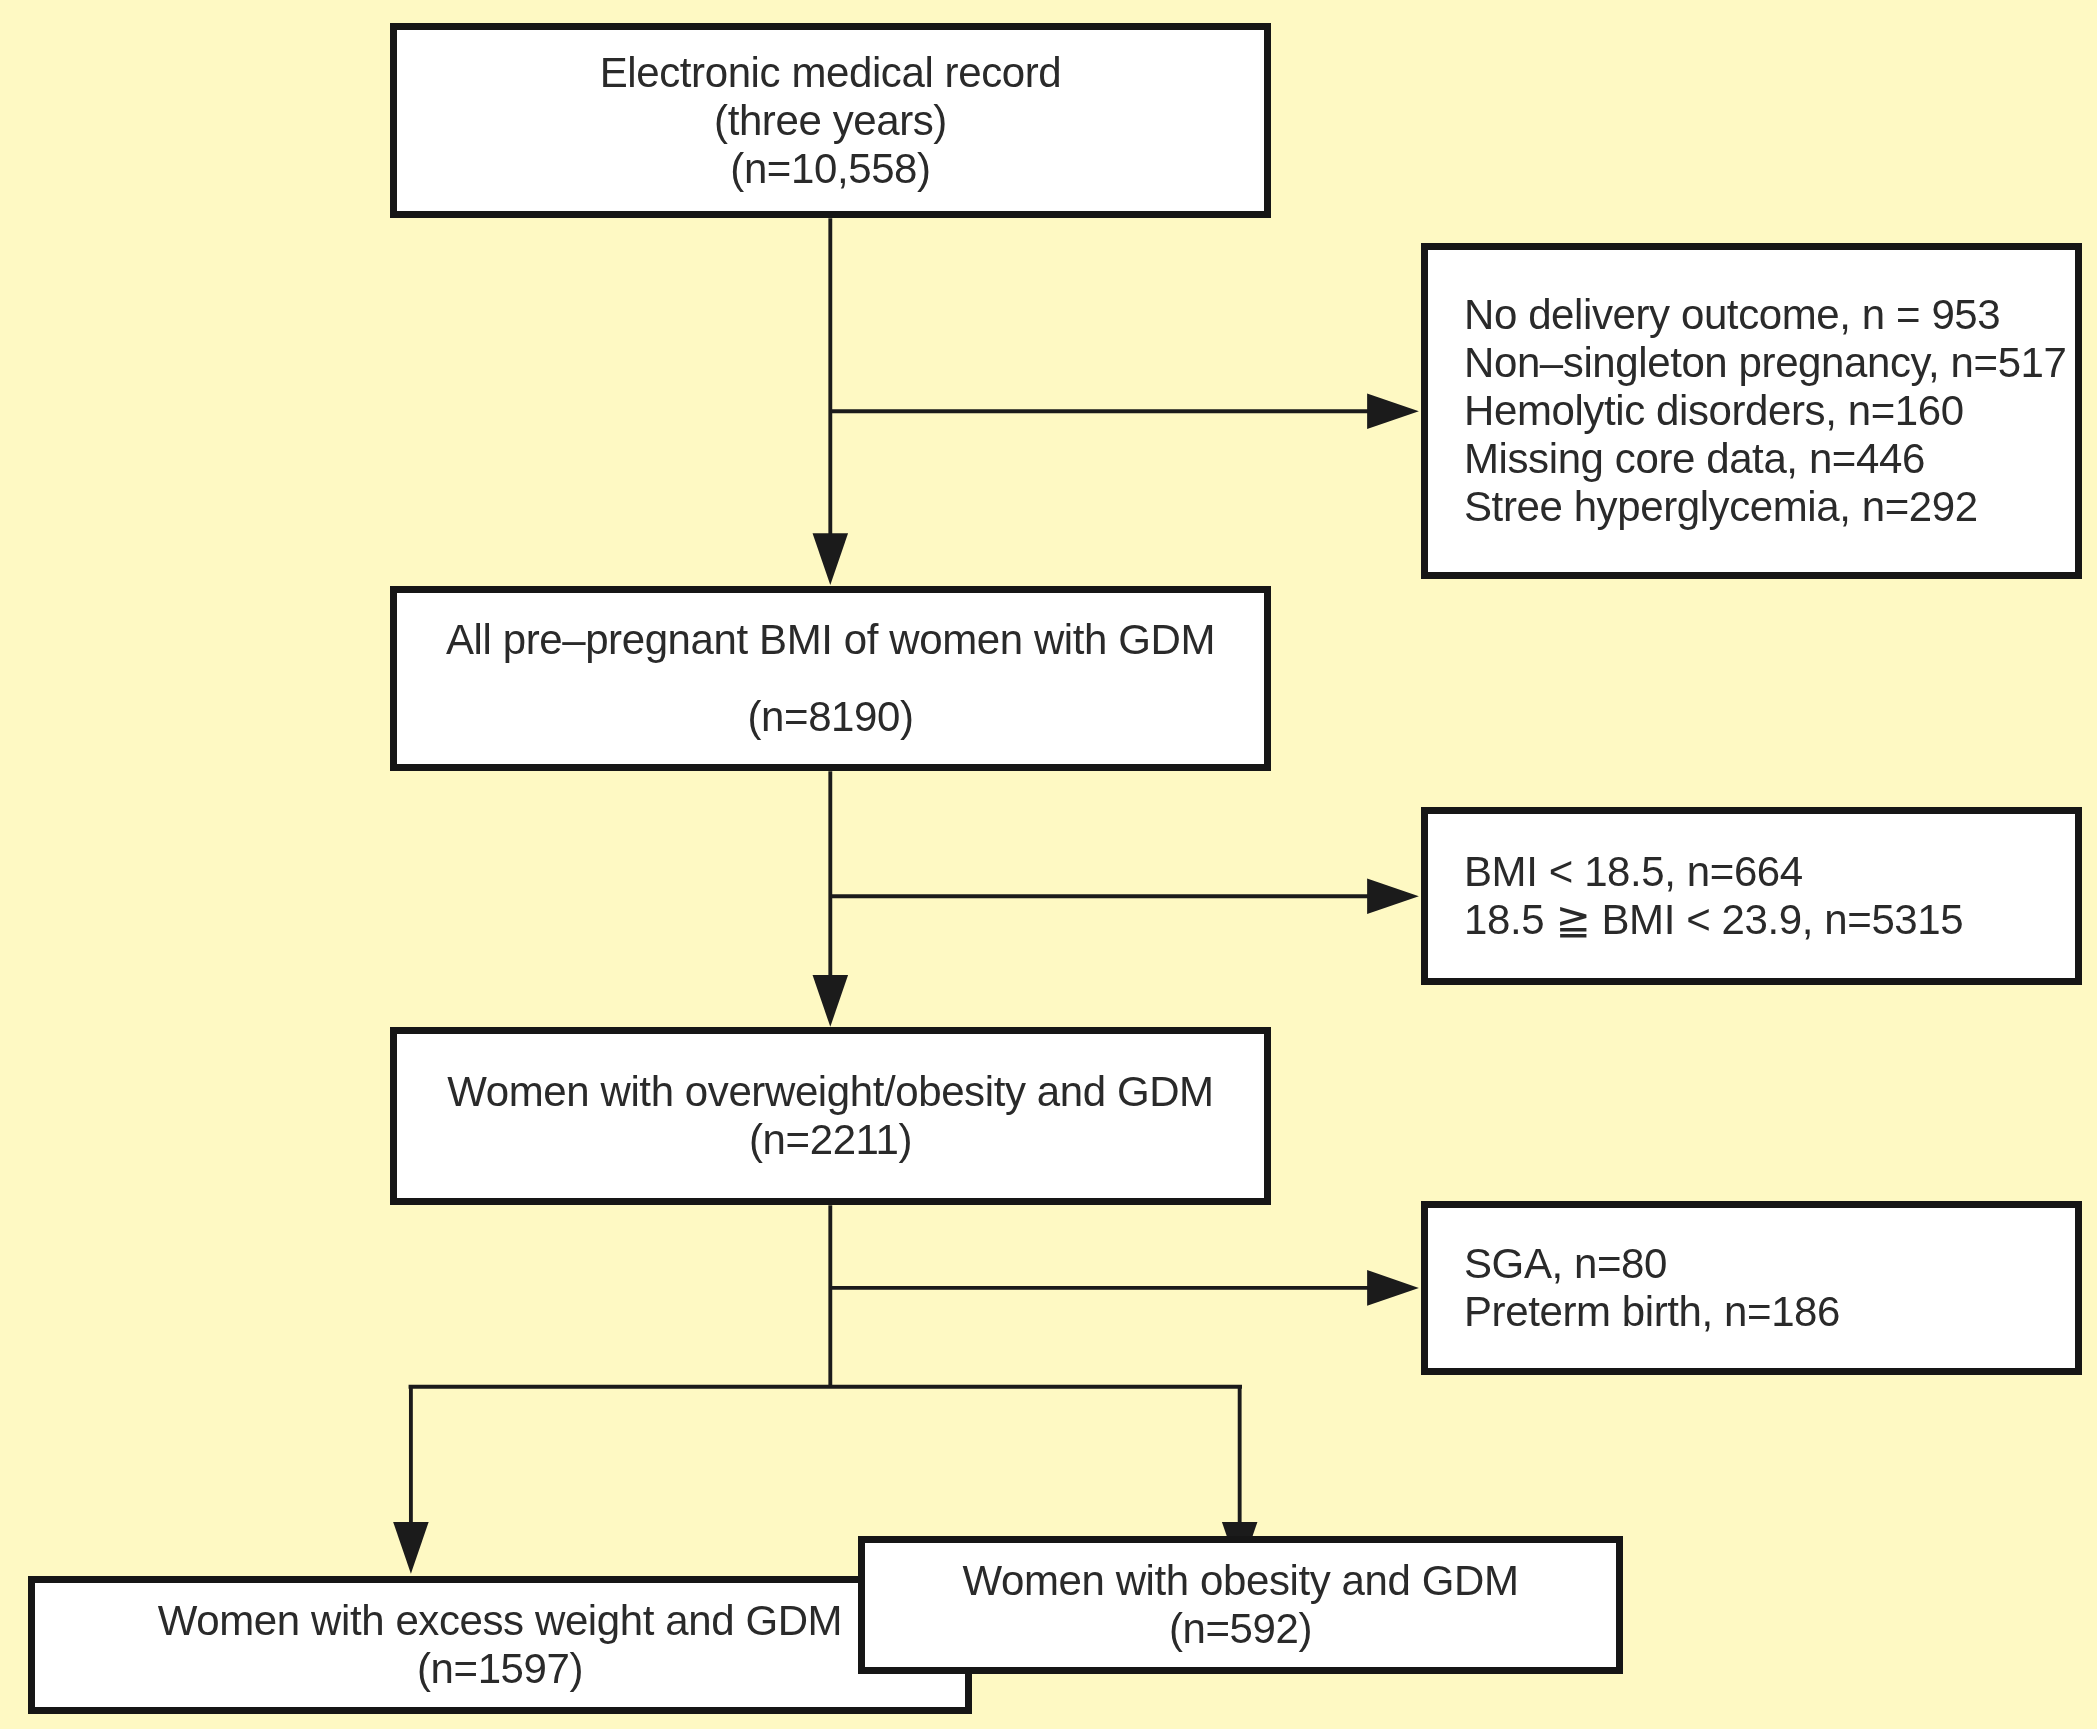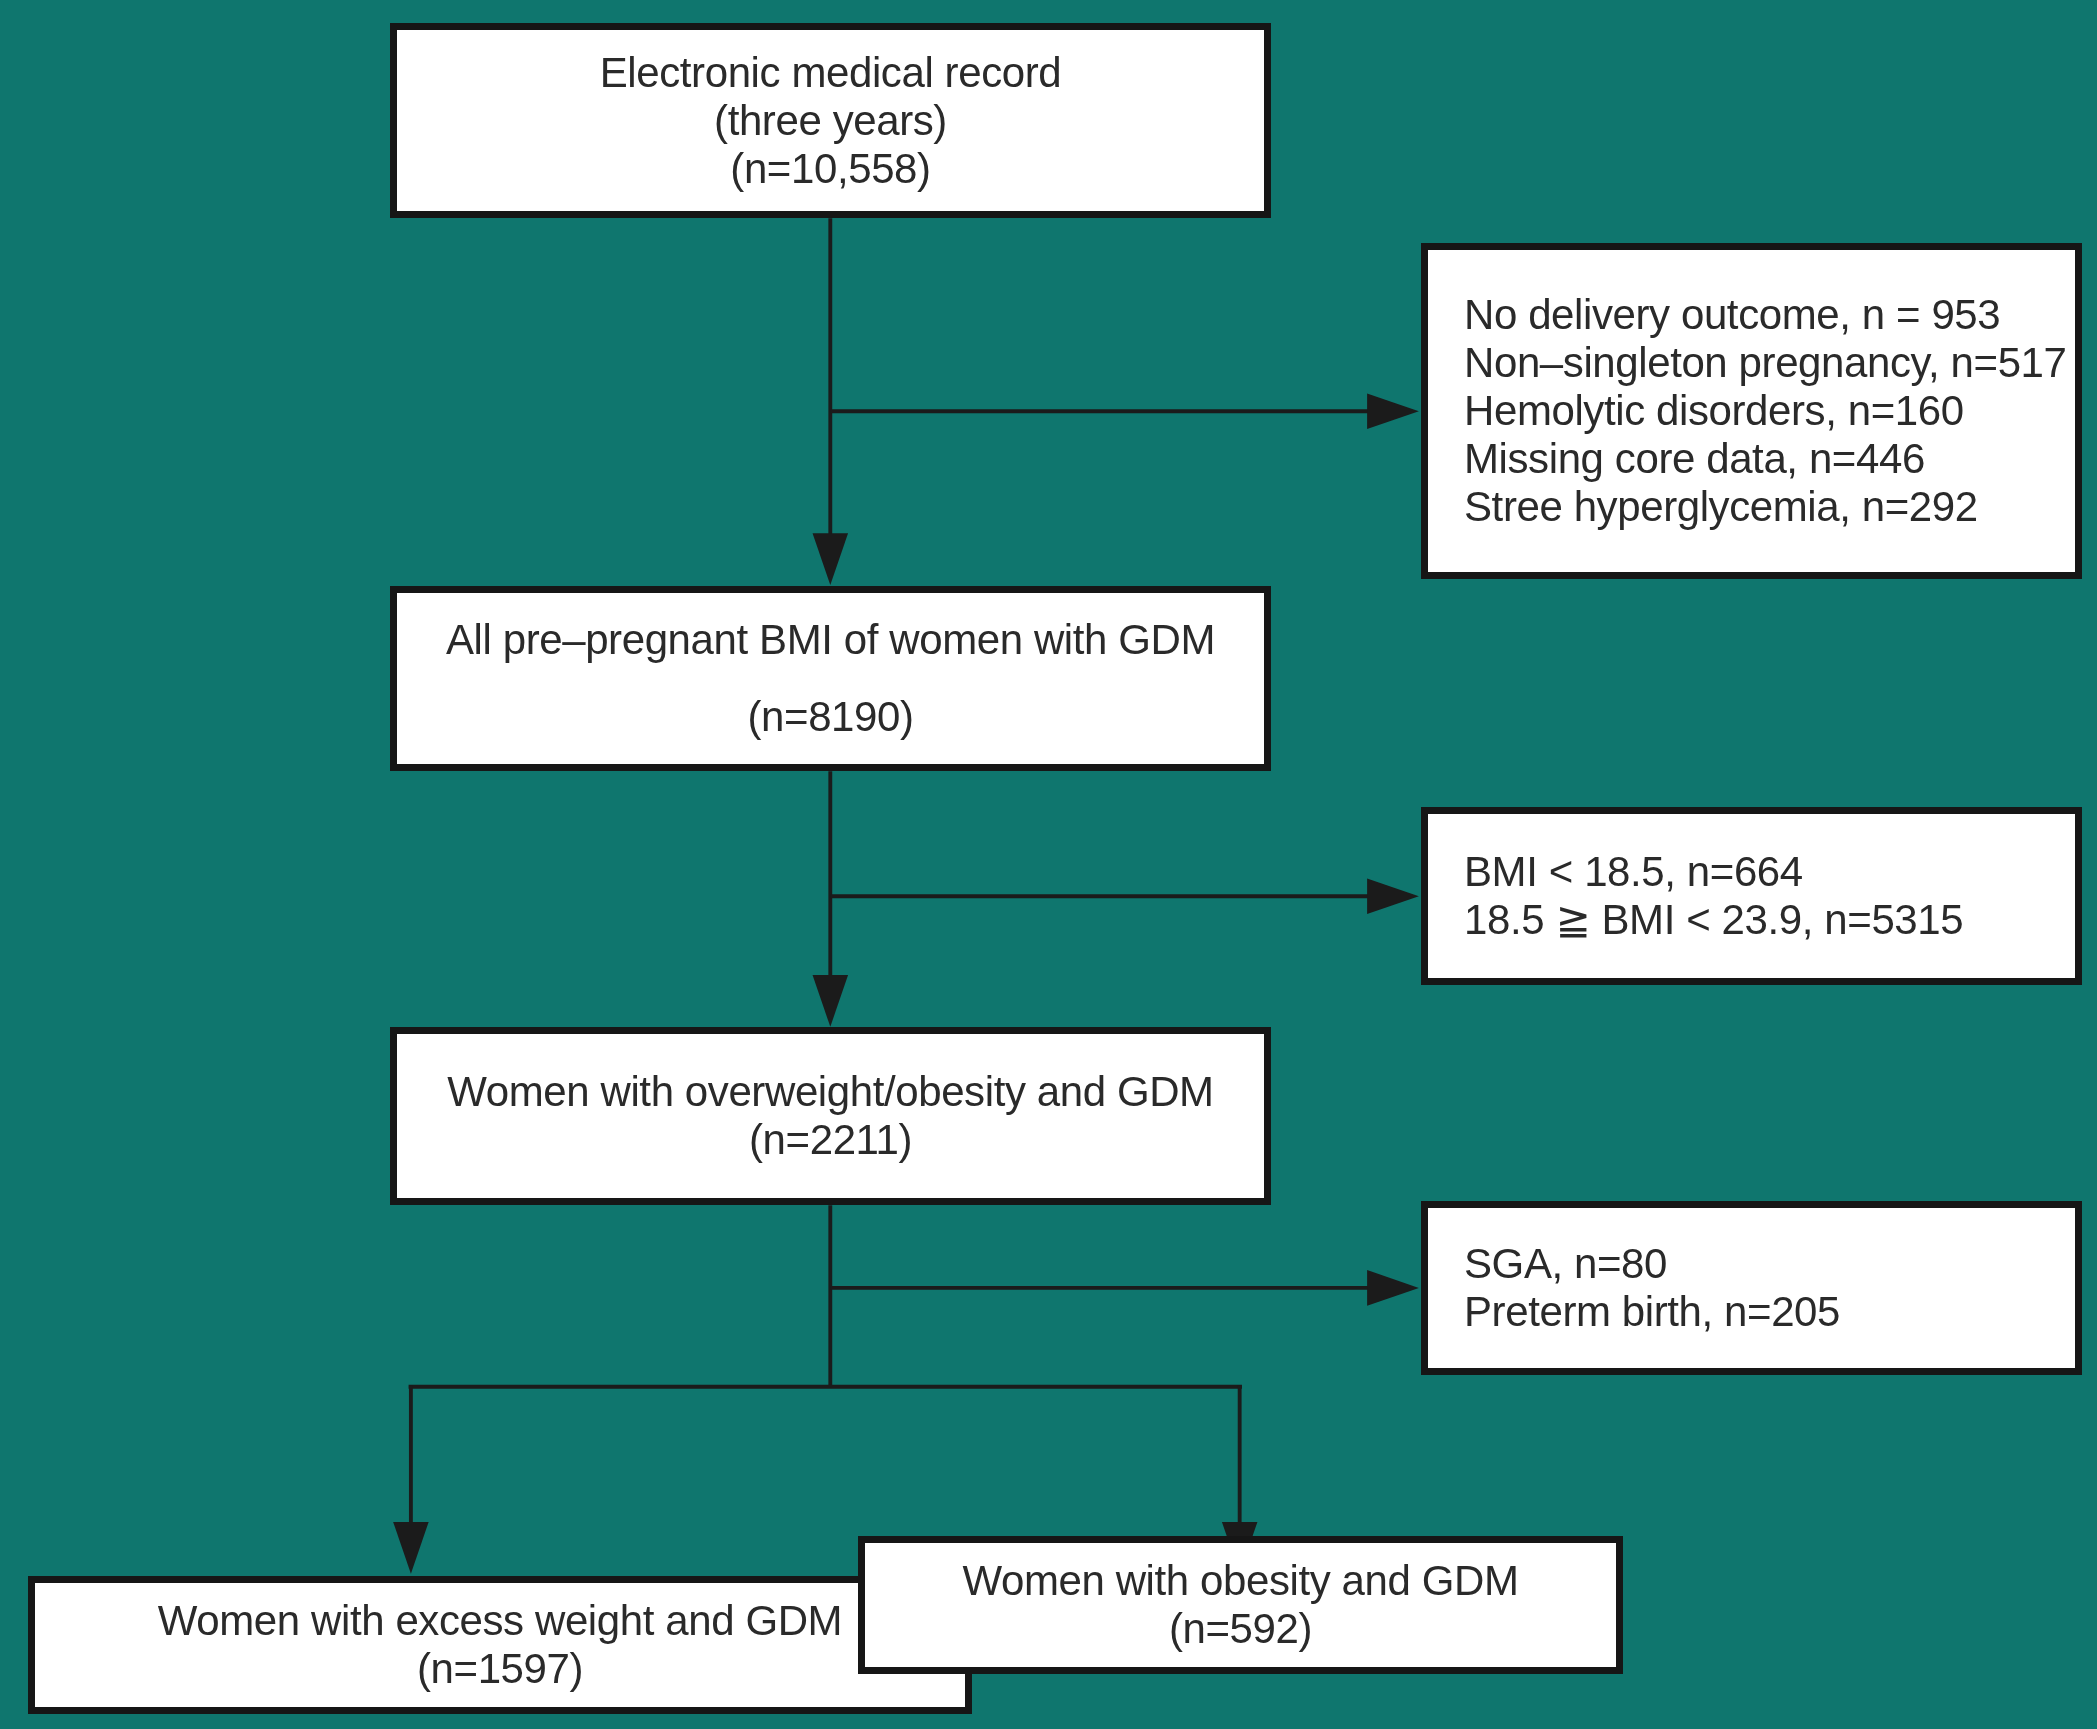--- a/index.html
+++ b/index.html
@@ -1,19 +1,19 @@
 <!DOCTYPE html>
 <html style="font-size:12.4px"><head>
 <meta charset="utf-8">
 <style>
   html,body{margin:0;padding:0;background:#ffffff;}
   .canvas{
     position:relative;
     width:2097px;height:1730px;
-    background:#0f766e;
+    background:#fef9c3;
     font-family:"Liberation Sans","DejaVu Sans",sans-serif;
     color:#2a2a2a;
     overflow:hidden;
   }
   svg.connectors{position:absolute;left:0;top:0;width:2097px;height:1730px;}
   .node{
     position:absolute;
     box-sizing:border-box;
     border:7px solid #161616;
     background:#ffffff;
@@ -99,21 +99,21 @@
     <span class="nl">18.5 ≧ BMI &lt; 23.9, n=5315</span>
   </div>
 
   <div class="node center" id="n-overw">
     <span class="nl">Women with overweight/obesity and GDM</span>
     <span class="nl">(n=2211)</span>
   </div>
 
   <div class="node left" id="n-excl3">
     <span class="nl">SGA, n=80</span>
-    <span class="nl">Preterm birth, n=205</span>
+    <span class="nl">Preterm birth, n=186</span>
   </div>
 
   <div class="node center" id="n-excess">
     <span class="nl">Women with excess weight and GDM</span>
     <span class="nl">(n=1597)</span>
   </div>
 
   <div class="node center" id="n-obesity">
     <span class="nl">Women with obesity and GDM</span>
     <span class="nl">(n=592)</span>

